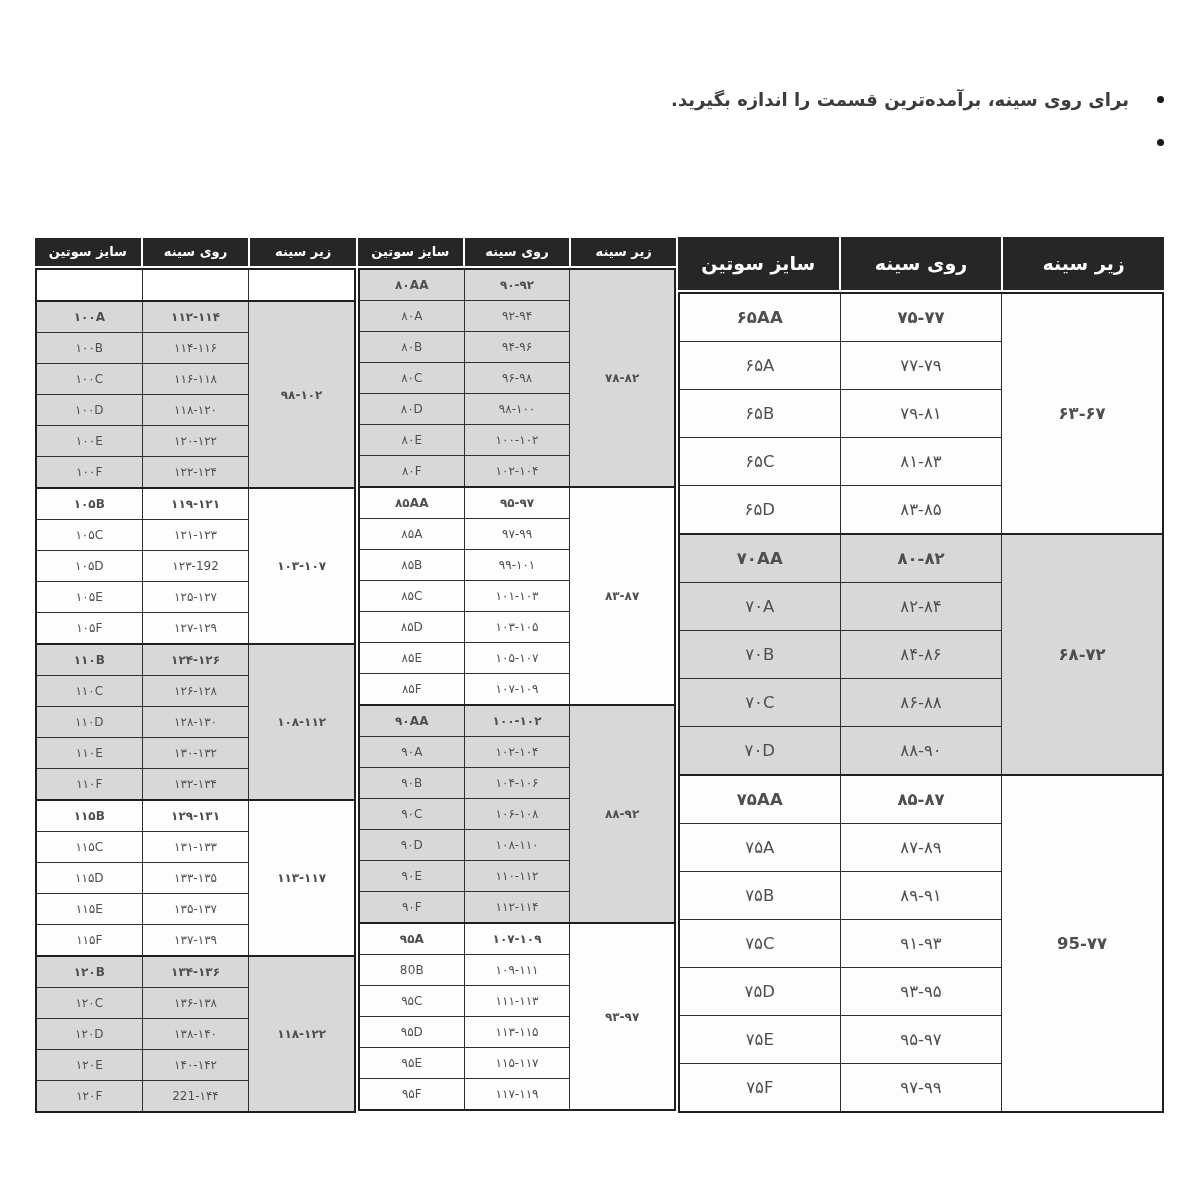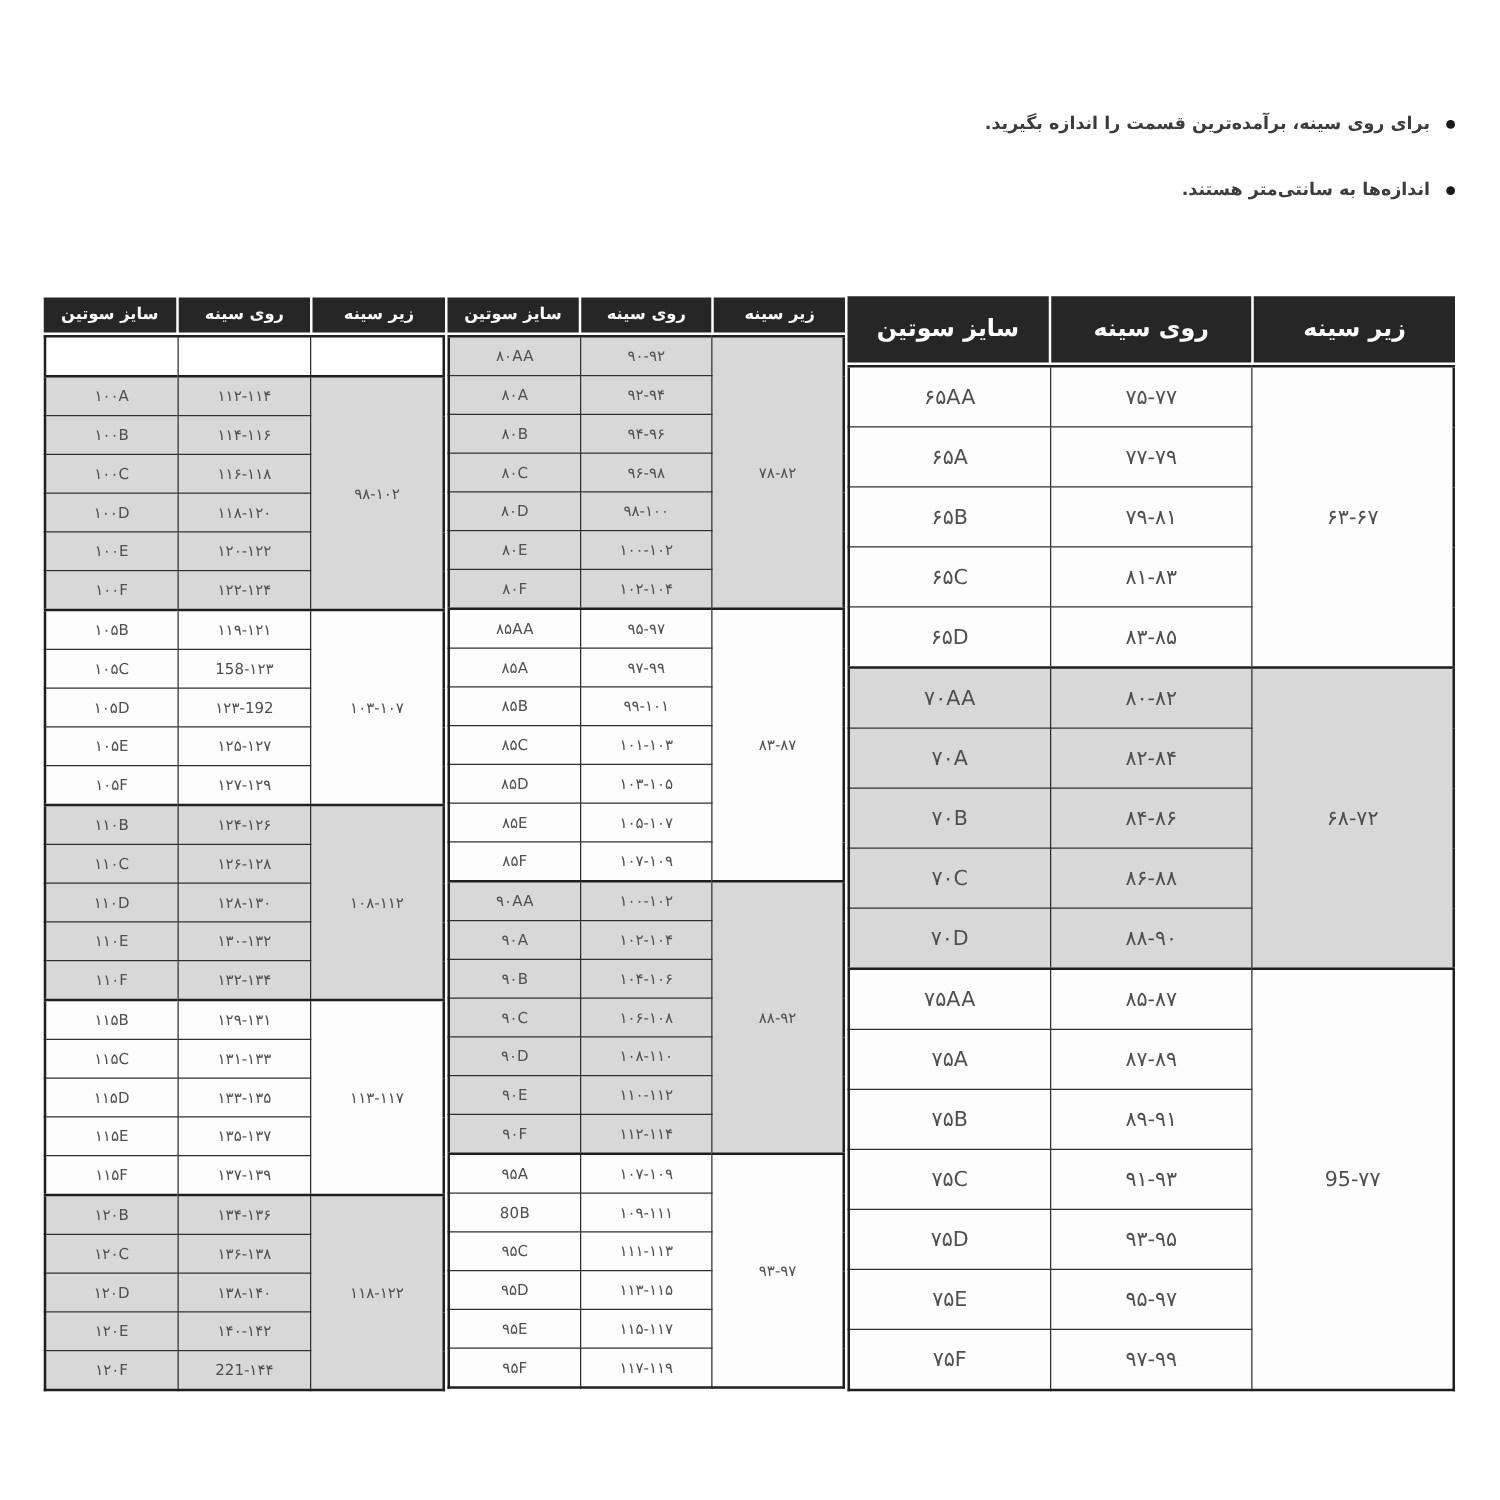--- a/index.html
+++ b/index.html
@@ -4,56 +4,55 @@
 <style>
   html,body{margin:0;padding:0;}
   body{
     width:1200px;height:1200px;position:relative;overflow:hidden;
     background:#ffffff;
     font-family:"DejaVu Sans","Liberation Sans",sans-serif;
     direction:rtl;
   }
   
   .notes{position:absolute;top:86px;right:36px;margin:0;padding:0;list-style:none;}
-  .note{display:flex;align-items:center;gap:13px;margin-bottom:26px;
-        font-size:14px;font-weight:600;color:var(--note-text);line-height:27px;}
+  .note{display:flex;align-items:center;gap:28px;margin-bottom:26px;
+        font-size:18px;font-weight:600;color:var(--note-text);line-height:27px;}
   .dot{width:7px;height:7px;border-radius:50%;background:#1a1a1a;flex:0 0 auto;}
   
   .tbl{position:absolute;}
   #tbl-main {left:678px;top:237px;width:486px;}
   #tbl-mid  {left:358px;top:238px;width:318px;}
   #tbl-small{left:35px; top:238px;width:321px;}
   .thead{display:flex;gap:2px;margin-bottom:2px;}
   .th{flex:1;background:var(--header-bg);color:var(--header-text);
       font-weight:bold;text-align:center;}
   #tbl-main .th{height:53px;line-height:53px;font-size:19px;}
   #tbl-mid .th,#tbl-small .th{height:28px;line-height:28px;font-size:13px;}
   table{border-collapse:collapse;table-layout:fixed;width:100%;
         border:2px solid var(--border-strong);background:#fff;}
   td{border:1px solid var(--border);text-align:center;vertical-align:middle;
      color:var(--cell-text);padding:0;}
   #tbl-main td{height:47px;font-size:16.5px;}
   #tbl-mid td,#tbl-small td{height:30px;font-size:12px;}
   tr.white>td{background:var(--row-white);}
   tr.gray>td{background:var(--row-gray);}
-  tr.group-start>td{border-top:2px solid var(--border-strong);}
+  tr.group-start>td{border-top:2px solid var(--border-strong);font-weight:bold;}
   tr.spacer>td{height:15px;background:#ffffff;}
   .num{direction:ltr;unicode-bidi:bidi-override;letter-spacing:0.3px;}
 </style>
 </head>
 <body>
 
 <ul class="notes">
   <li class="note">
     <span class="dot"></span>
     <span>برای روی سینه، برآمده‌ترین قسمت را اندازه بگیرید.</span>
   </li>
   <li class="note">
     <span class="dot"></span>
-    <span>اندازه‌ها به سانتی‌متر هستند.</span>
   </li>
 </ul>
 
 <div class="tbl" id="tbl-main">
   <div class="thead">
     <div class="th">زیر سینه</div>
     <div class="th">روی سینه</div>
     <div class="th">سایز سوتین</div>
   </div>
   <table>
@@ -309,21 +308,21 @@
         <tr class="gray">
           <td class="num">۱۲۲-۱۲۴</td>
           <td class="num">۱۰۰F</td>
         </tr>
         <tr class="white group-start">
           <td class="num" rowspan="5">۱۰۳-۱۰۷</td>
           <td class="num">۱۱۹-۱۲۱</td>
           <td class="num">۱۰۵B</td>
         </tr>
         <tr class="white">
-          <td class="num">158-۱۲۳</td>
+          <td class="num">۱۲۱-۱۲۳</td>
           <td class="num">۱۰۵C</td>
         </tr>
         <tr class="white">
           <td class="num">۱۲۳-192</td>
           <td class="num">۱۰۵D</td>
         </tr>
         <tr class="white">
           <td class="num">۱۲۵-۱۲۷</td>
           <td class="num">۱۰۵E</td>
         </tr>

